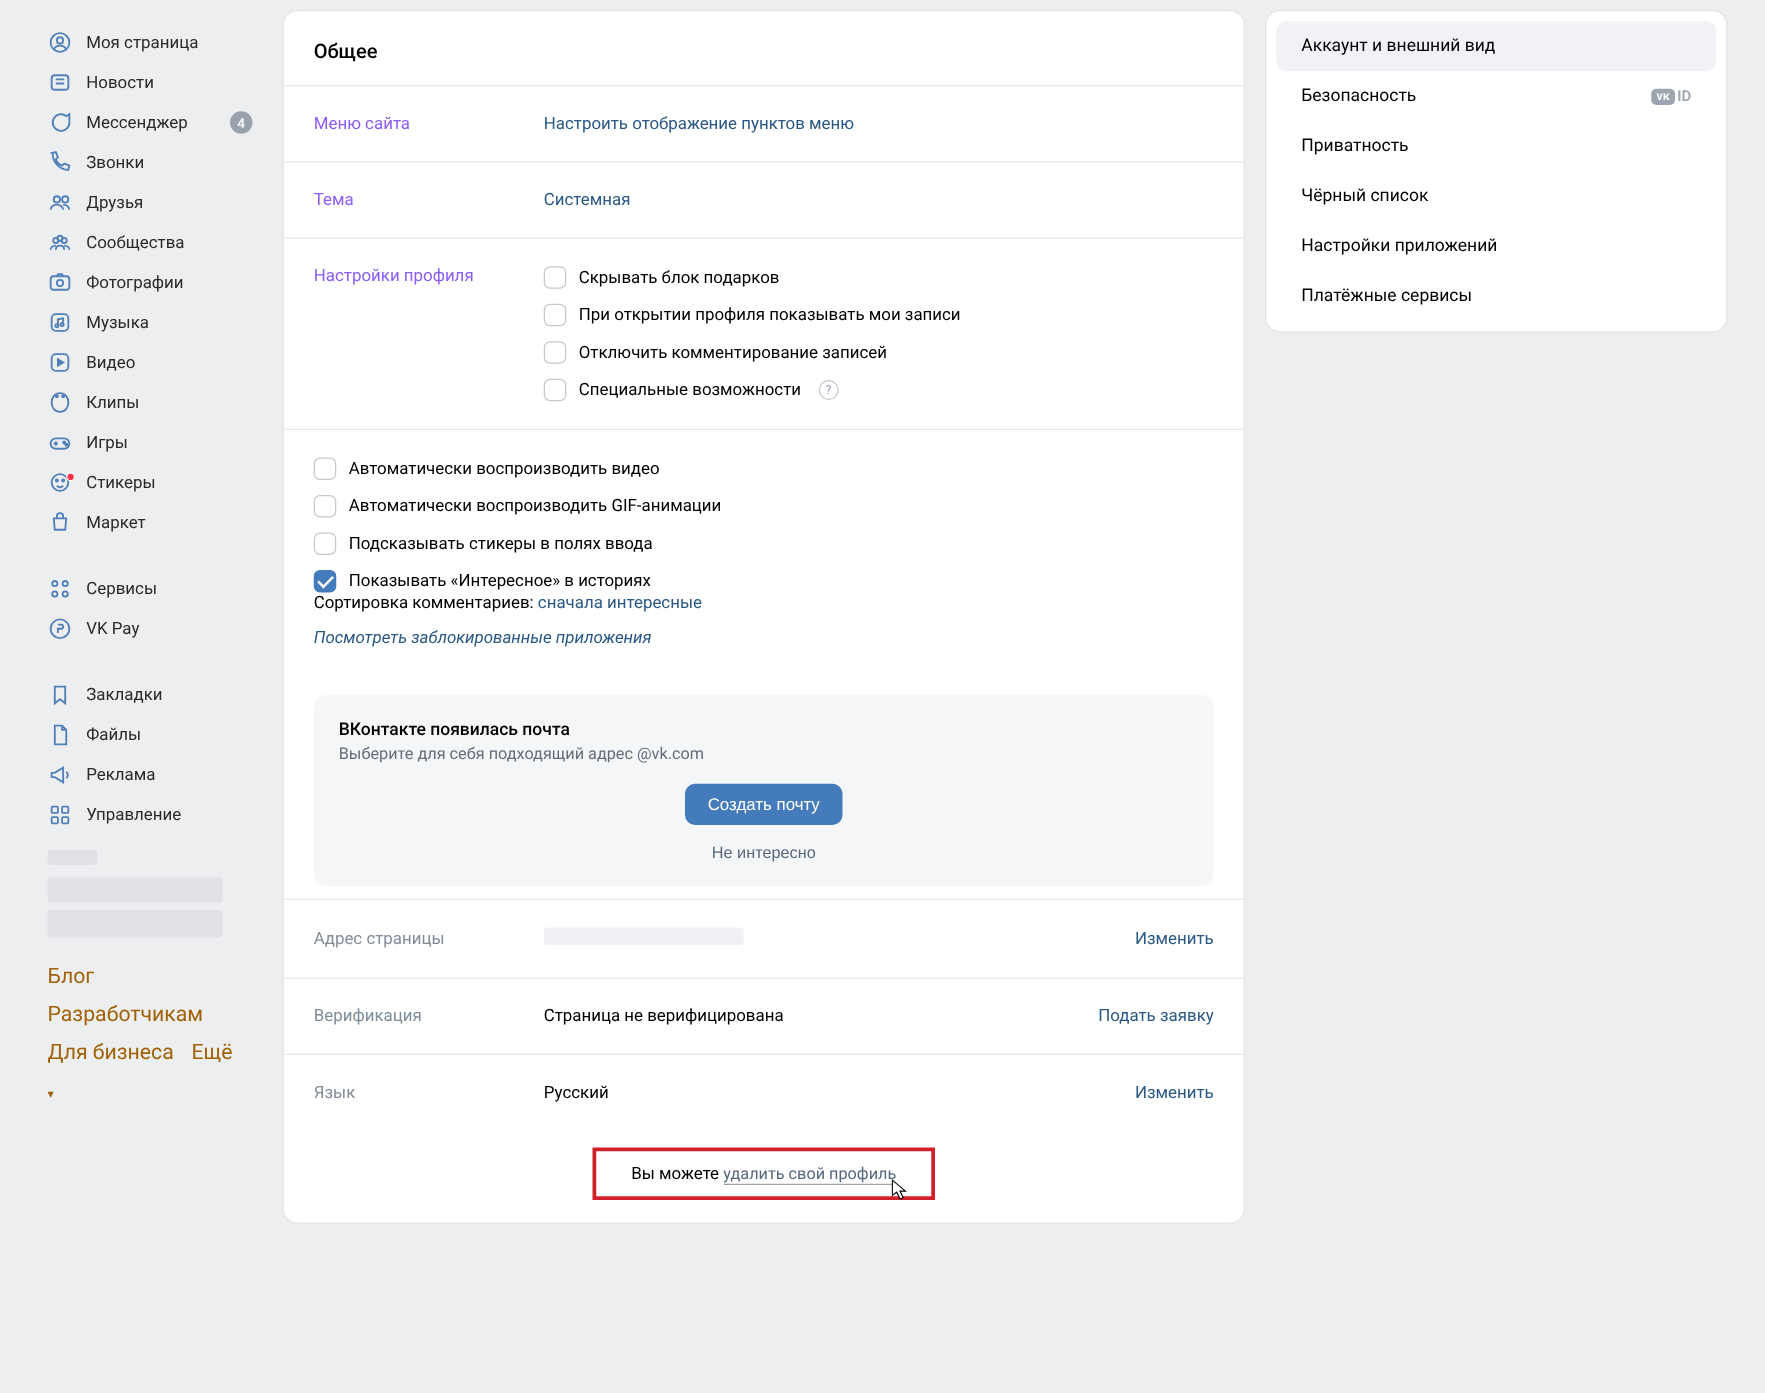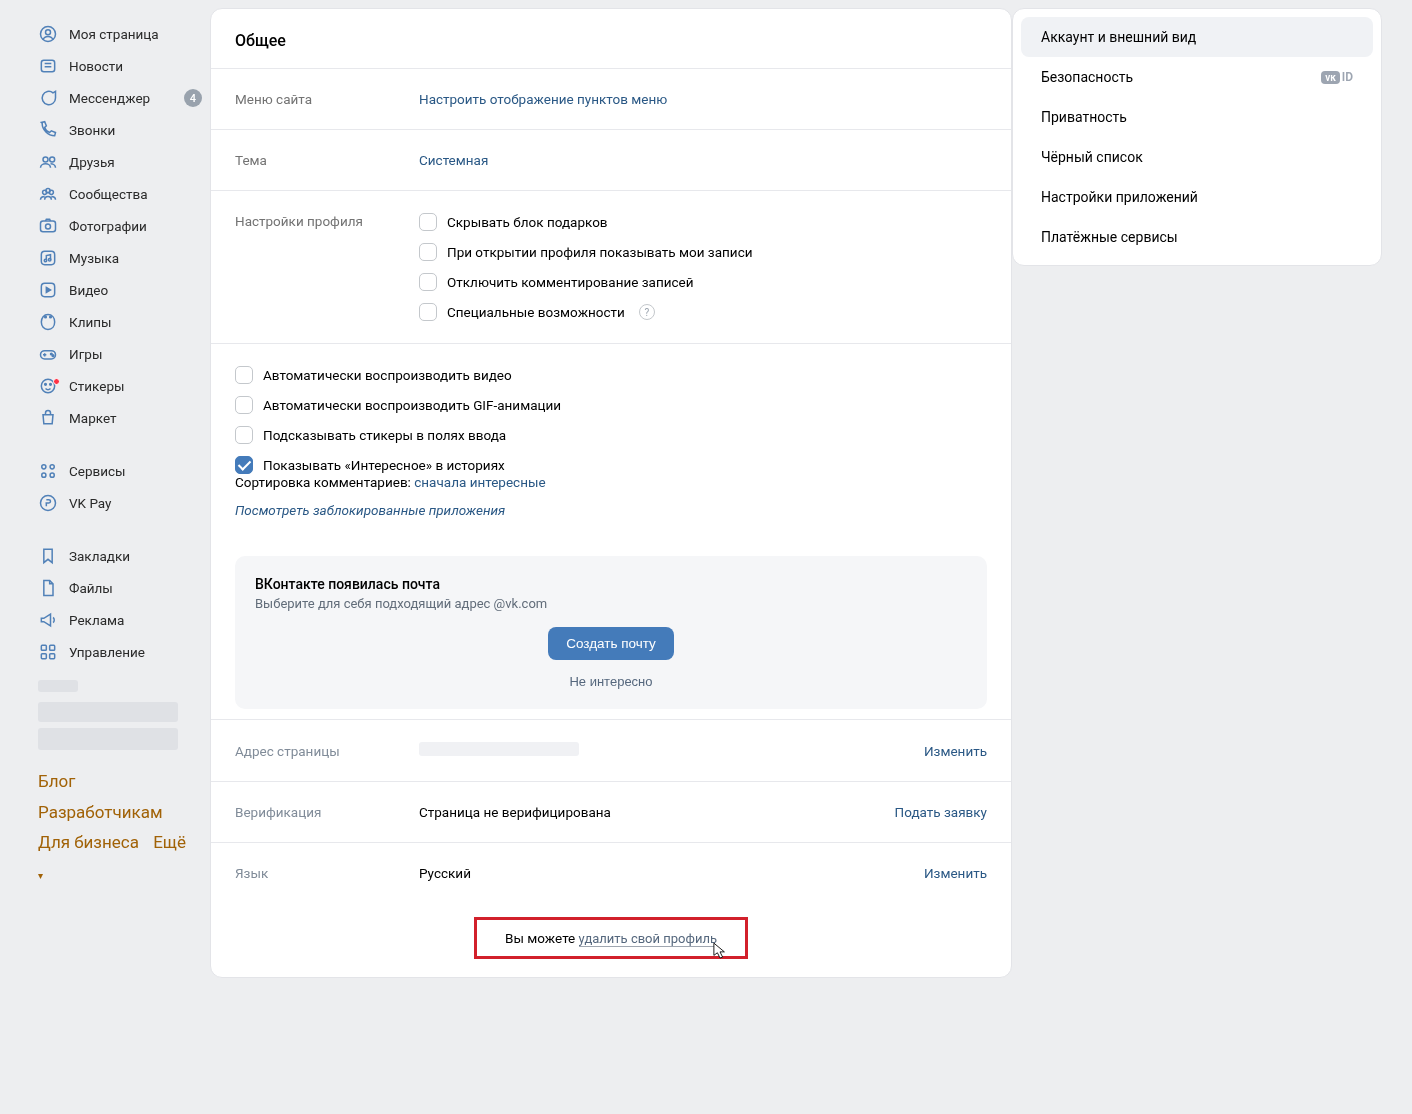--- a/index.html
+++ b/index.html
@@ -6,20 +6,21 @@
 body {
   font-family: -apple-system, BlinkMacSystemFont, "Segoe UI", Roboto, Helvetica, Arial, sans-serif;
   background: #edeef0;
   color: #000;
   font-size: 13px;
 }
 .page {
   display: flex;
   max-width: 1412px;
   padding: 8px 30px;
+  gap: 16px;
   align-items: flex-start;
 }
 
 .left-nav {
   width: 180px;
   flex-shrink: 0;
   padding-top: 10px;
 }
 .nav-item {
   display: flex;
@@ -96,21 +97,21 @@
 .section {
   border-top: 1px solid #e7e8ec;
   padding: 22px 24px;
   display: flex;
   gap: 16px;
 }
 .section:first-of-type { border-top-color: #e7e8ec; }
 .section-label {
   width: 168px;
   flex-shrink: 0;
-  color: #737373;
+  color: #8b5cf6;
   font-size: 13.5px;
 }
 .section-body {
   flex: 1;
   font-size: 13.5px;
 }
 .link {
   color: #2a5885;
   cursor: pointer;
 }

